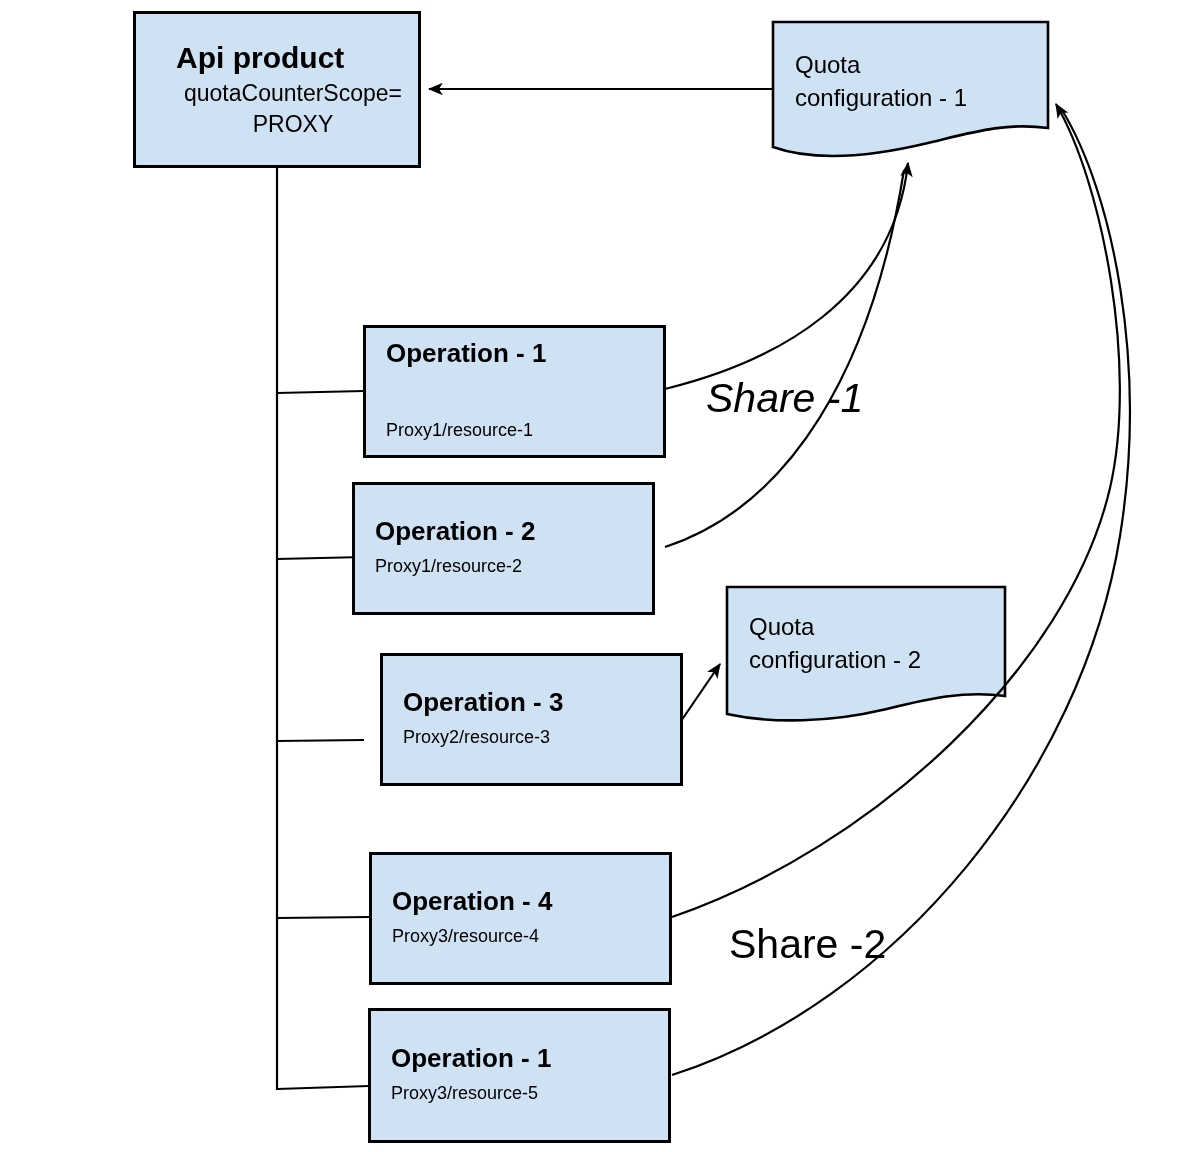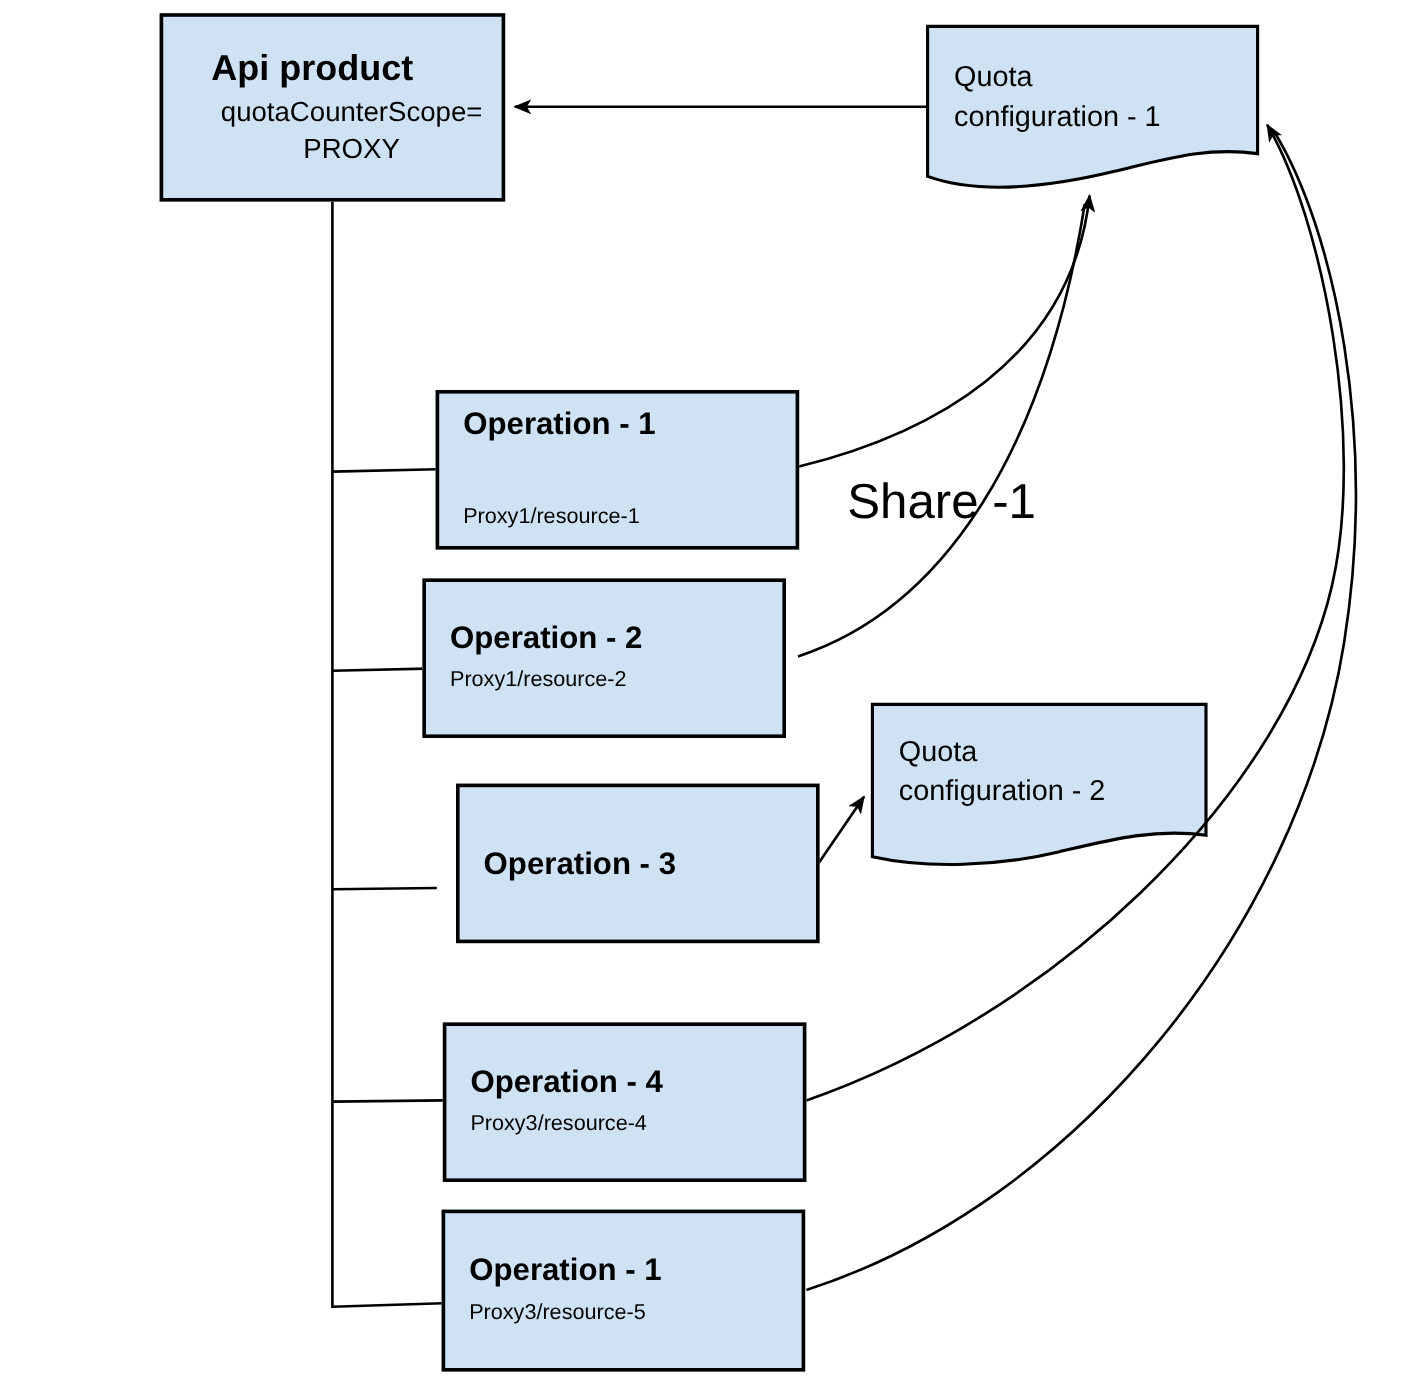--- a/index.html
+++ b/index.html
@@ -35,21 +35,21 @@
   #op-2{left:352px;top:482px;}
   #op-3{left:363px;top:653px;margin-left:17px;}
   #op-4{left:369px;top:852px;}
   #op-5{left:368px;top:1008px;height:135px;}
   .doc-label{
     position:absolute;font-size:24px;line-height:33px;white-space:pre-line;
   }
   #quota-1-label{left:795px;top:48px;}
   #quota-2-label{left:749px;top:610px;}
   .share-label{position:absolute;font-size:41px;line-height:44px;}
-  #share-1-label{left:706px;top:396px;}
+  #share-1-label{left:706px;top:376px;font-style:italic;}
   #share-2-label{left:729px;top:922px;}
   .doc-shape{fill:var(--box-fill);stroke:var(--box-border);stroke-width:2.6px;}
   .connector{fill:none;stroke:var(--line);stroke-width:2.2px;}
 </style>
 </head>
 <body>
 
 <div id="canvas">
 
   <svg id="connector-layer" viewBox="0 0 1180 1152" xmlns="http://www.w3.org/2000/svg">
@@ -89,30 +89,32 @@
   <div class="node op" id="op-1">
     <div class="title">Operation - 1</div>
     <div class="subtitle">Proxy1/resource-1</div>
   </div>
   <div class="node op" id="op-2">
     <div class="title">Operation - 2</div>
     <div class="subtitle">Proxy1/resource-2</div>
   </div>
   <div class="node op" id="op-3">
     <div class="title">Operation - 3</div>
+    <div class="subtitle">Proxy2/resource-3</div>
   </div>
   <div class="node op" id="op-4">
     <div class="title">Operation - 4</div>
     <div class="subtitle">Proxy3/resource-4</div>
   </div>
   <div class="node op" id="op-5">
     <div class="title">Operation - 1</div>
     <div class="subtitle">Proxy3/resource-5</div>
   </div>
 
   <div class="doc-label" id="quota-1-label">Quota
 configuration - 1</div>
   <div class="doc-label" id="quota-2-label">Quota
 configuration - 2</div>
 
   <div class="share-label" id="share-1-label">Share -1</div>
+  <div class="share-label" id="share-2-label">Share -2</div>
 
 </div>
 
 </body></html>

